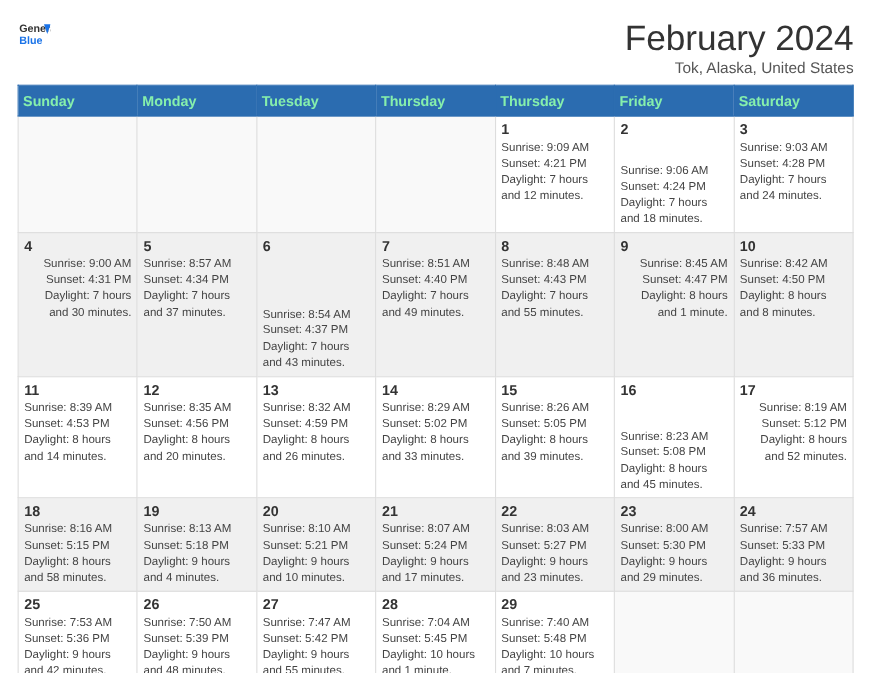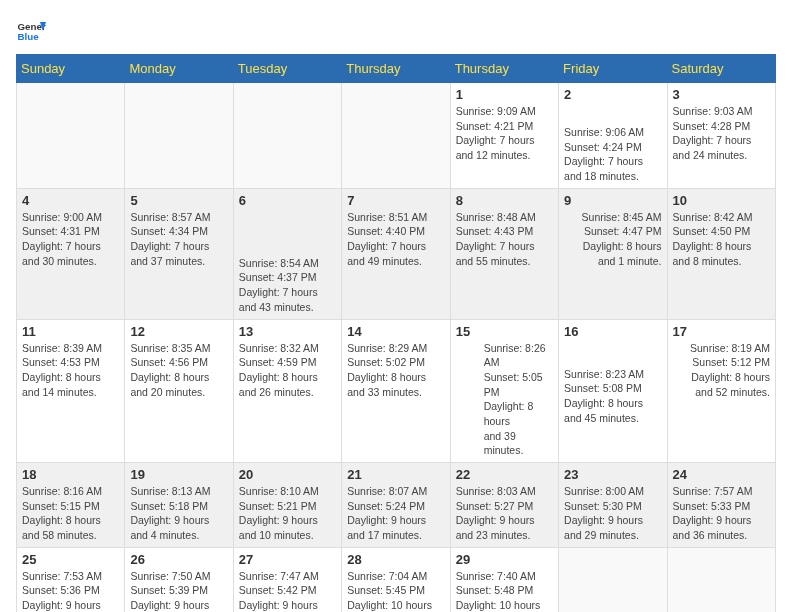--- a/index.html
+++ b/index.html
@@ -39,23 +39,23 @@
     }
     table {
       width: 100%;
       border-collapse: collapse;
       table-layout: fixed;
     }
     thead tr {
       background-color: #2b6cb0;
     }
     thead th {
-      color: #fde047;
+      color: #86efac;
       font-size: 13px;
-      font-weight: 400;
+      font-weight: 700;
       padding: 6px 4px;
       text-align: left;
       border: 1px solid #2b6cb0;
     }
     tbody tr {
       border-bottom: 1px solid #ccc;
     }
     tbody td {
       vertical-align: top;
       padding: 4px 5px;
@@ -91,20 +91,22 @@
 
 <div class="header">
   <div class="logo">
     <svg class="logo-icon" viewBox="0 0 40 40" width="40" height="40">
       <text x="2" y="18" font-size="13" font-weight="bold" fill="#333">General</text>
       <text x="2" y="32" font-size="13" font-weight="bold" fill="#1a73e8">Blue</text>
       <polygon points="32,8 40,8 36,20" fill="#1a73e8"></polygon>
     </svg>
   </div>
   <div class="title-block">
+    <div class="month-title">February 2024</div>
+    <div class="location">Tok, Alaska, United States</div>
   </div>
 </div>
 
 <table>
   <thead>
     <tr>
     <th>Sunday</th>
         <th>Monday</th>
         <th>Tuesday</th>
         <th>Thursday</th>
@@ -137,21 +139,21 @@
           <span class="day-num">3</span>
           <div class="day-info" style="white-space: pre-line;">Sunrise: 9:03 AM
 Sunset: 4:28 PM
 Daylight: 7 hours
 and 24 minutes.</div>
         </td>
       </tr>
       <tr class="row-shaded">
         <td>
           <span class="day-num">4</span>
-          <div class="day-info" style="white-space: pre-line;">Sunrise: 9:00 AM
+          <div class="day-info" style="white-space: pre-line; text-align: right;">Sunrise: 9:00 AM
 Sunset: 4:31 PM
 Daylight: 7 hours
 and 30 minutes.</div>
         </td>
         <td>
           <span class="day-num">5</span>
           <div class="day-info" style="white-space: pre-line;">Sunrise: 8:57 AM
 Sunset: 4:34 PM
 Daylight: 7 hours
 and 37 minutes.</div>
@@ -216,21 +218,21 @@
         </td>
         <td>
           <span class="day-num">14</span>
           <div class="day-info" style="white-space: pre-line;">Sunrise: 8:29 AM
 Sunset: 5:02 PM
 Daylight: 8 hours
 and 33 minutes.</div>
         </td>
         <td>
           <span class="day-num">15</span>
-          <div class="day-info" style="white-space: pre-line; margin-left: 28px;">Sunrise: 8:26 AM
+          <div class="day-info" style="white-space: pre-line;">Sunrise: 8:26 AM
 Sunset: 5:05 PM
 Daylight: 8 hours
 and 39 minutes.</div>
         </td>
         <td>
           <span class="day-num">16</span>
           <div class="day-info" style="white-space: pre-line; margin-top: 28px;">Sunrise: 8:23 AM
 Sunset: 5:08 PM
 Daylight: 8 hours
 and 45 minutes.</div>

